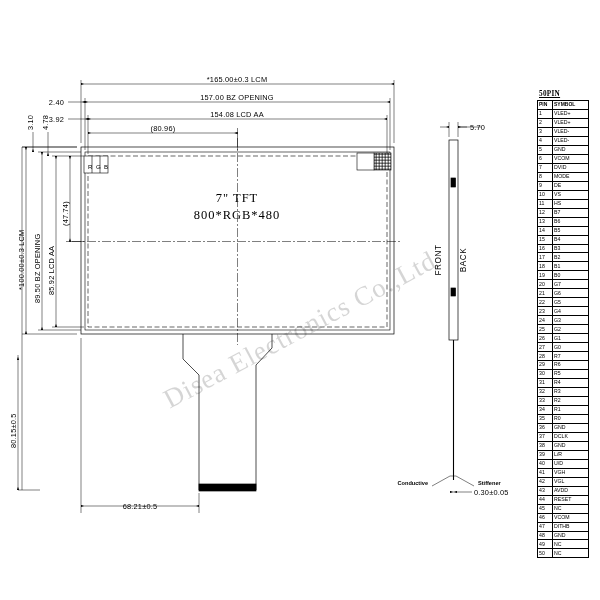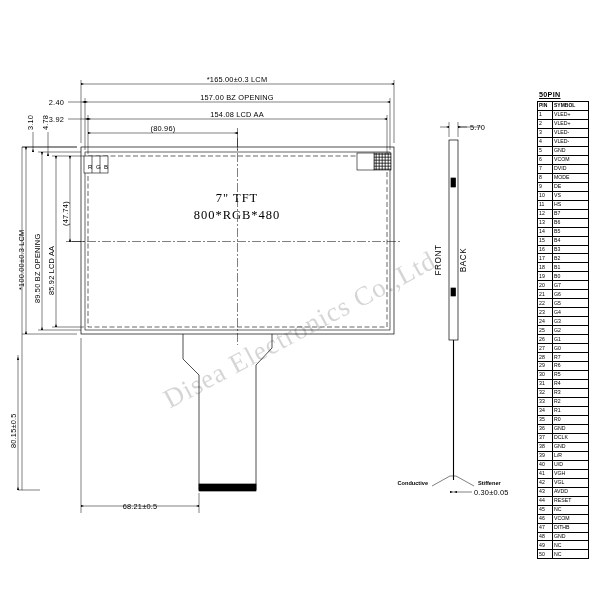--- a/index.html
+++ b/index.html
@@ -16,21 +16,21 @@
   .view-txt{font-family:"Liberation Sans",sans-serif;font-size:8.2px;fill:#000;letter-spacing:.6px;}
   .note-txt{font-family:"Liberation Sans",sans-serif;font-size:5.6px;fill:#000;font-weight:bold;}
   .rgb-txt{font-family:"Liberation Sans",sans-serif;font-size:6.2px;fill:#000;}
 
   
   #pin-table{
     position:absolute;left:535px;top:90px;width:56px;
   }
   #pin-title{
     font-size:7.2px;font-weight:bold;text-decoration:underline;
-    letter-spacing:.3px;margin:0 0 2px 4px;font-family:Liberation Sans, sans-serif;
+    letter-spacing:.3px;margin:0 0 2px 4px;font-family:Liberation Serif, serif;
   }
   table.pins{border-collapse:collapse;width:52px;margin-left:2px;}
   table.pins th,table.pins td{
     border:0.6px solid #000;font-size:5.2px;line-height:1;
     padding:0.4px 0 0.4px 1px;font-family:"Liberation Sans",sans-serif;
     height:7.2px;
   }
   table.pins th{font-weight:bold;font-size:5.0px;text-align:left;}
   td.pno{width:13px;text-align:left;}
   td.psym{text-align:left;}

